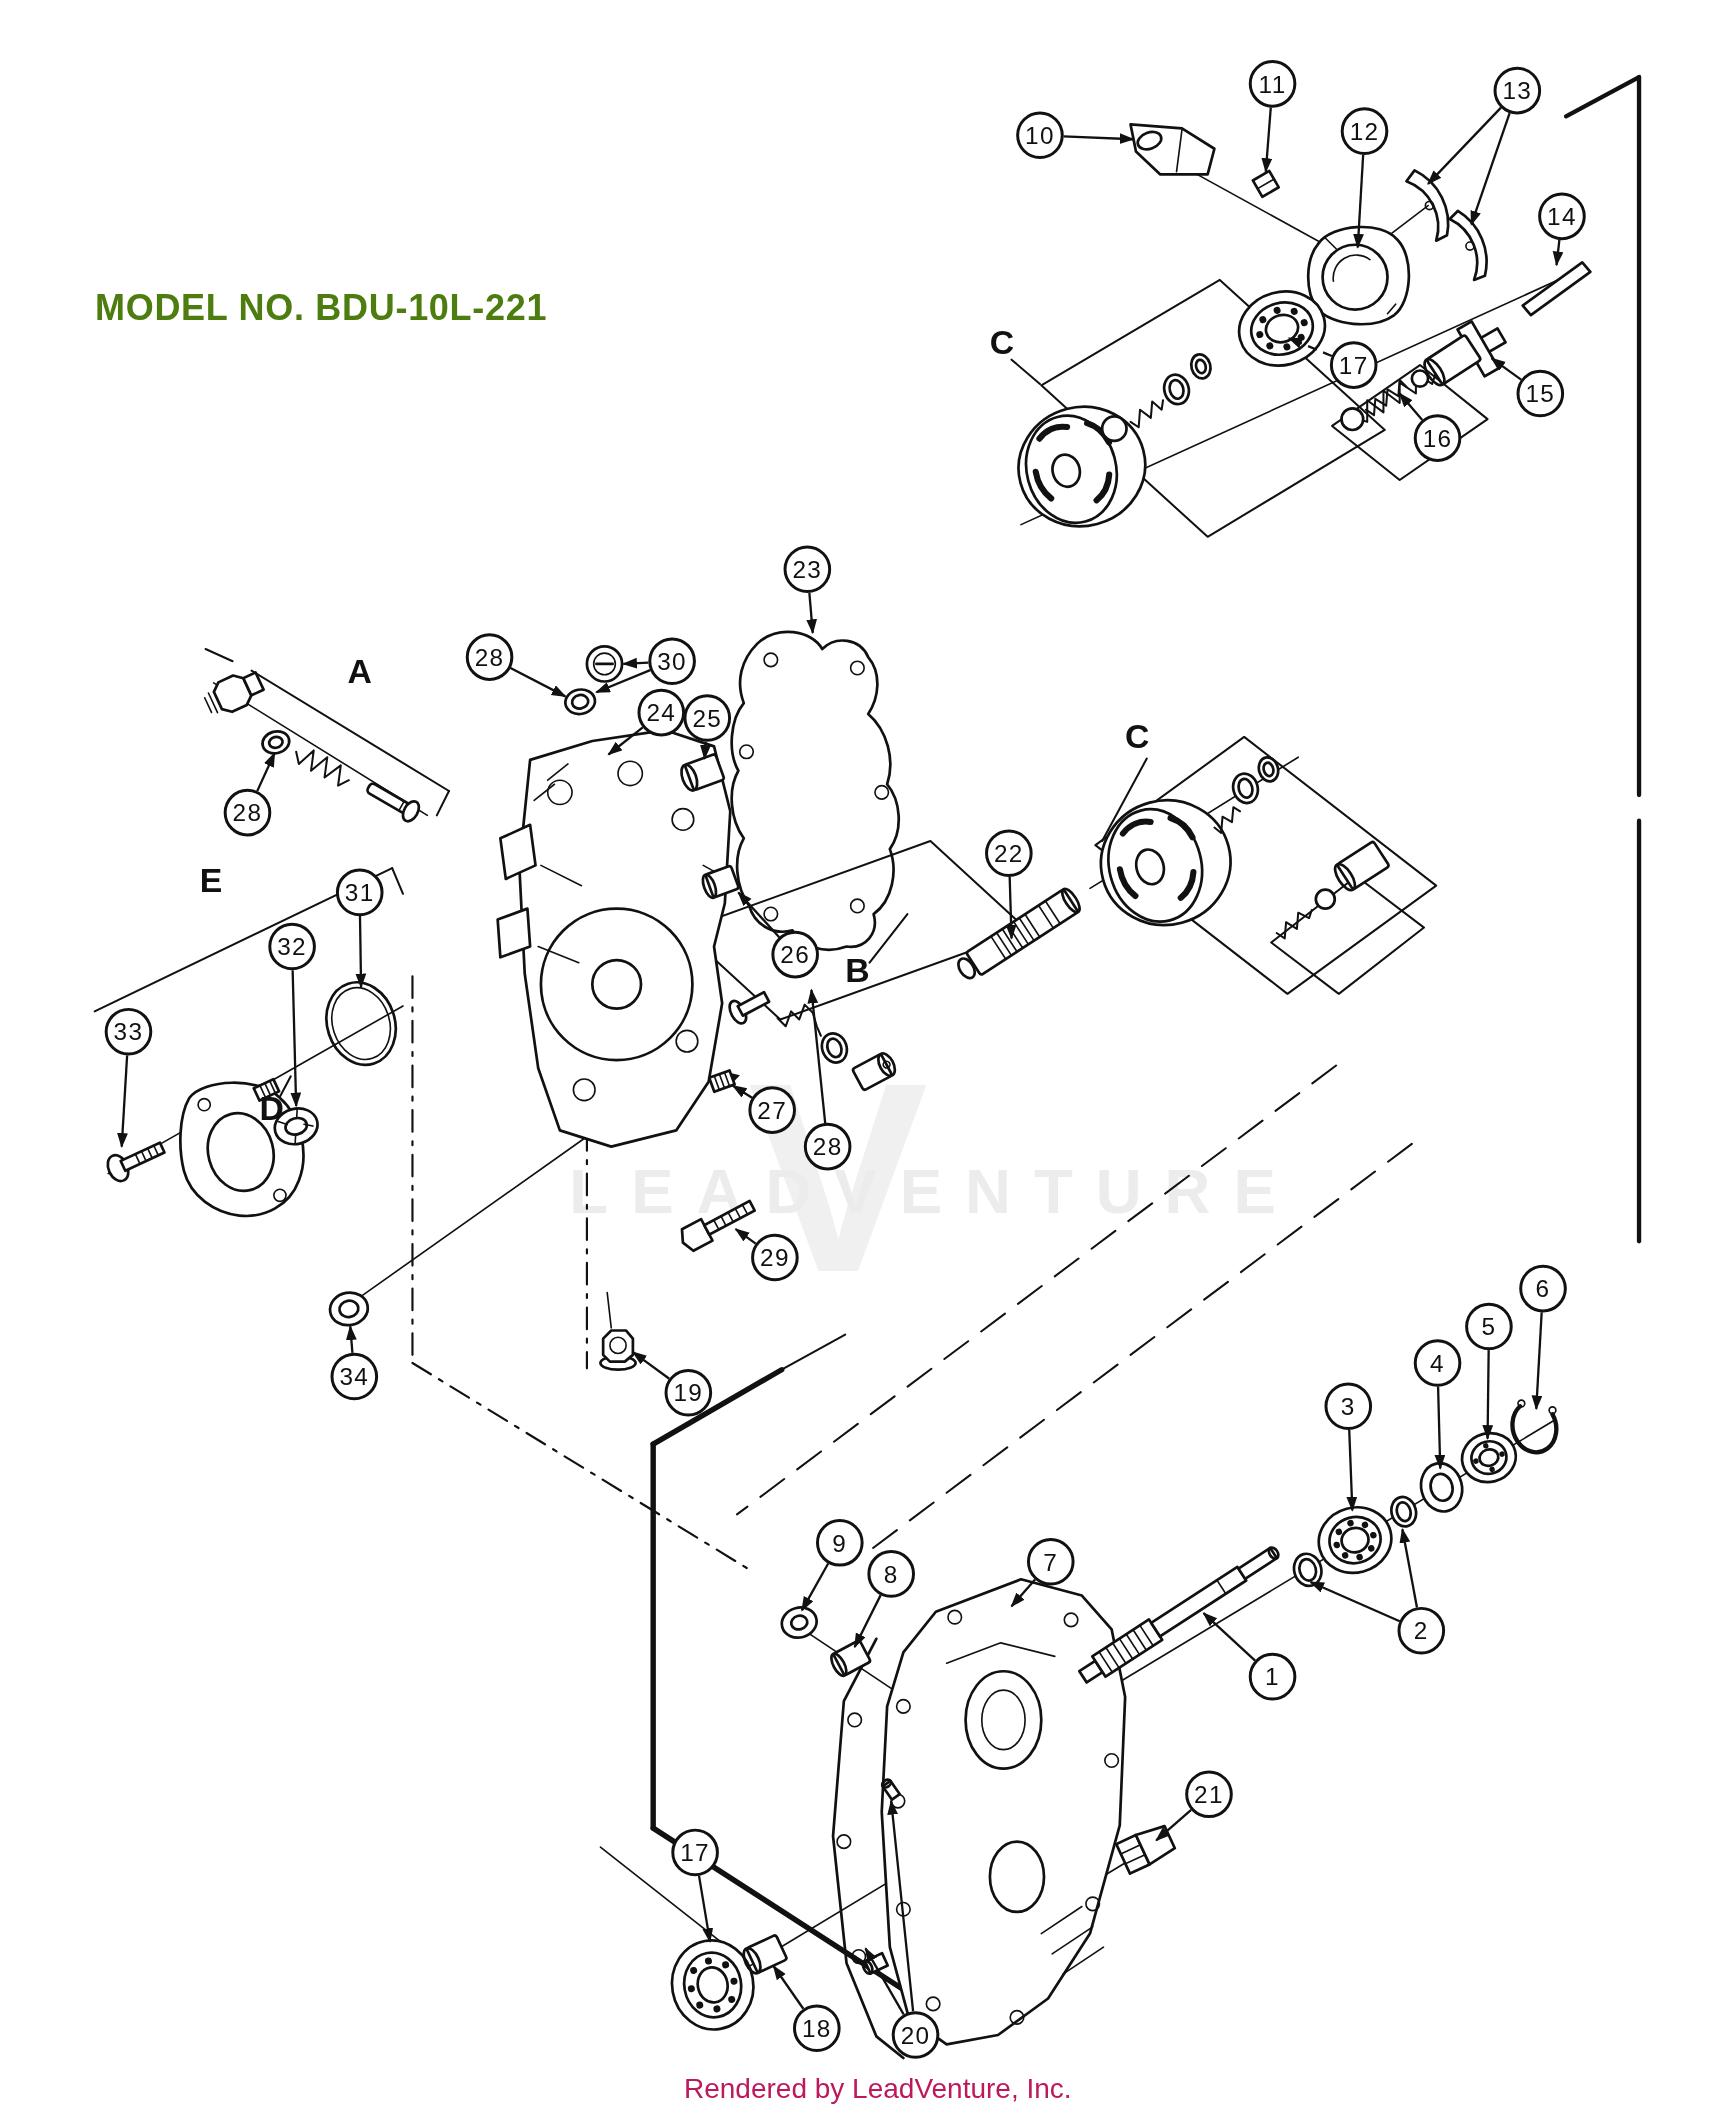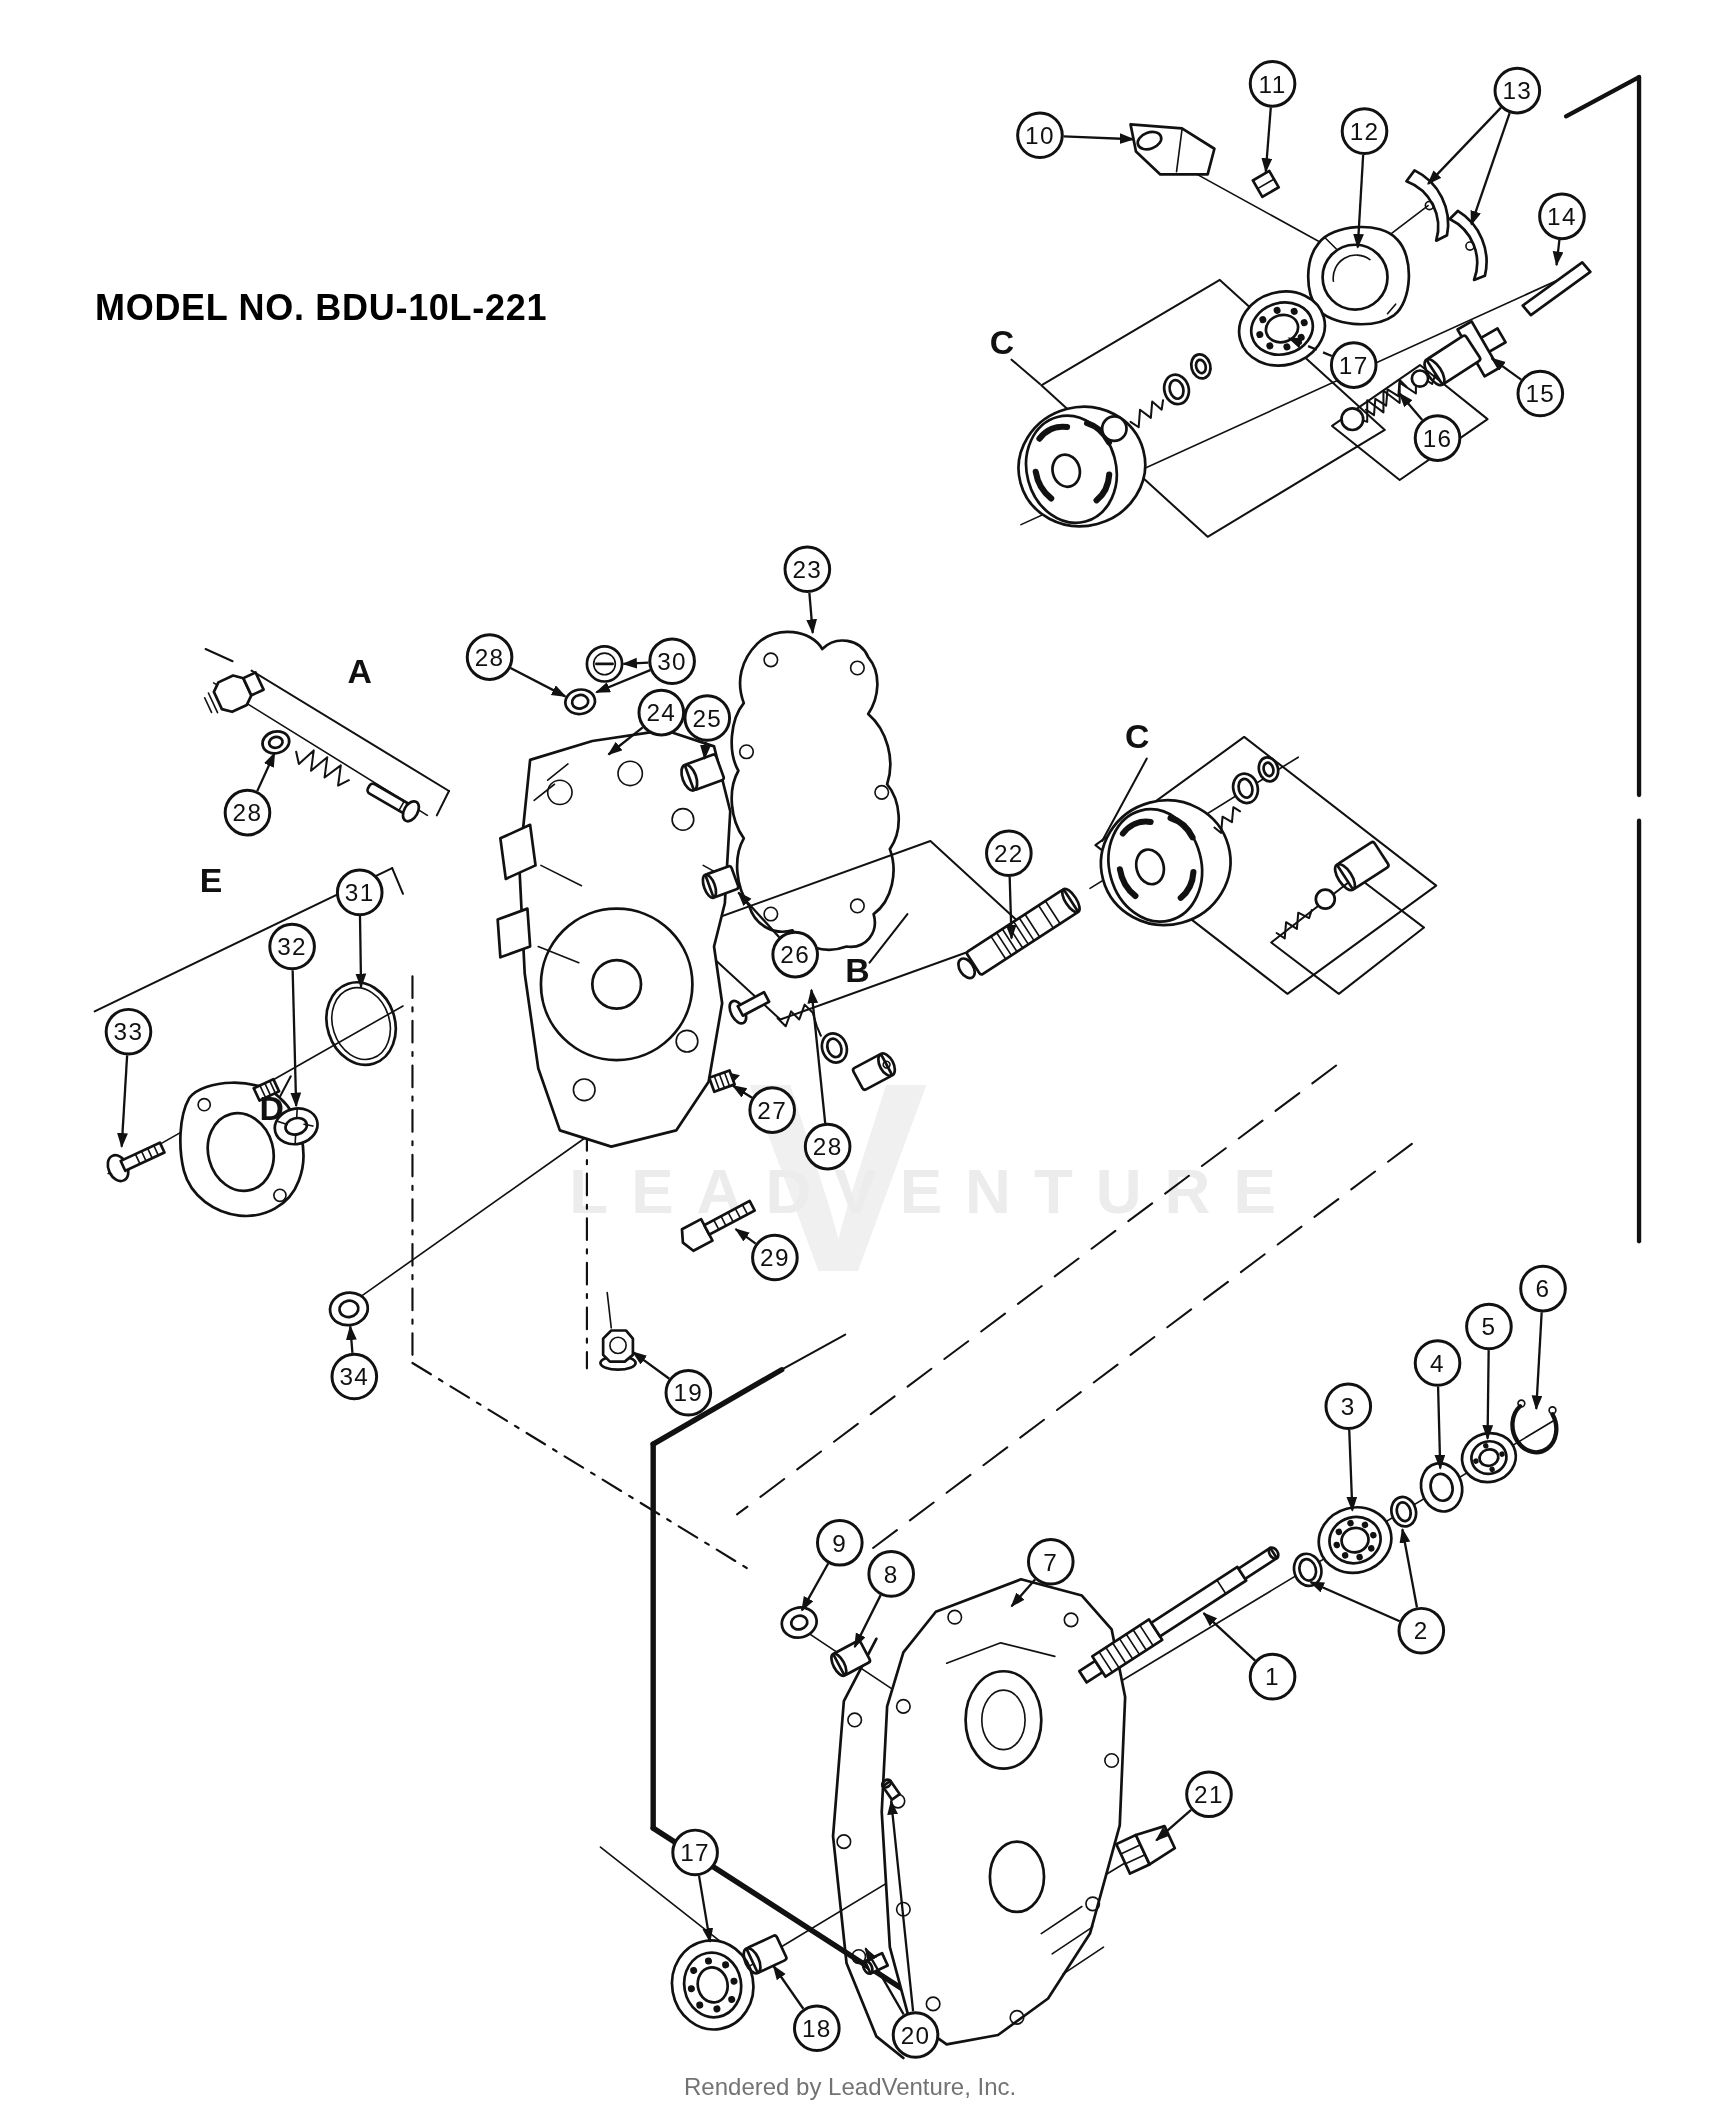--- a/index.html
+++ b/index.html
@@ -1,20 +1,20 @@
 <!DOCTYPE html>
 <html style="font-size:11.6px"><head>
 <meta charset="utf-8">
 <style>
   html,body{margin:0;padding:0;background:#ffffff;}
   body{width:1731px;height:2108px;font-family:"Liberation Sans",sans-serif;}
   .canvas{position:relative;width:1731px;height:2108px;background:#fff;overflow:hidden;}
   .page-title{position:absolute;left:95px;top:287px;font-size:36px;font-weight:bold;
-    letter-spacing:0.7px;color:#000000;white-space:nowrap;}
-  .page-footer{position:absolute;left:684px;top:2073px;font-size:24px;color:#737373;white-space:nowrap;}
+    letter-spacing:0.7px;color:#4d7c0f;white-space:nowrap;}
+  .page-footer{position:absolute;left:684px;top:2073px;font-size:28px;color:#be185d;white-space:nowrap;}
   svg.diagram{position:absolute;left:0;top:0;width:1731px;height:2108px;}
   .ln{stroke:#111;stroke-width:2;fill:none;stroke-linecap:round;stroke-linejoin:round;}
   .fw{fill:#ffffff;}
   .fb{fill:#111111;}
   .w1{stroke-width:1.2;}
   .w15{stroke-width:1.5;}
   .w3{stroke-width:3.2;}
   .w4{stroke-width:4;}
   .w5{stroke-width:4.5;}
   .dashline{stroke-dasharray:22 12;}

